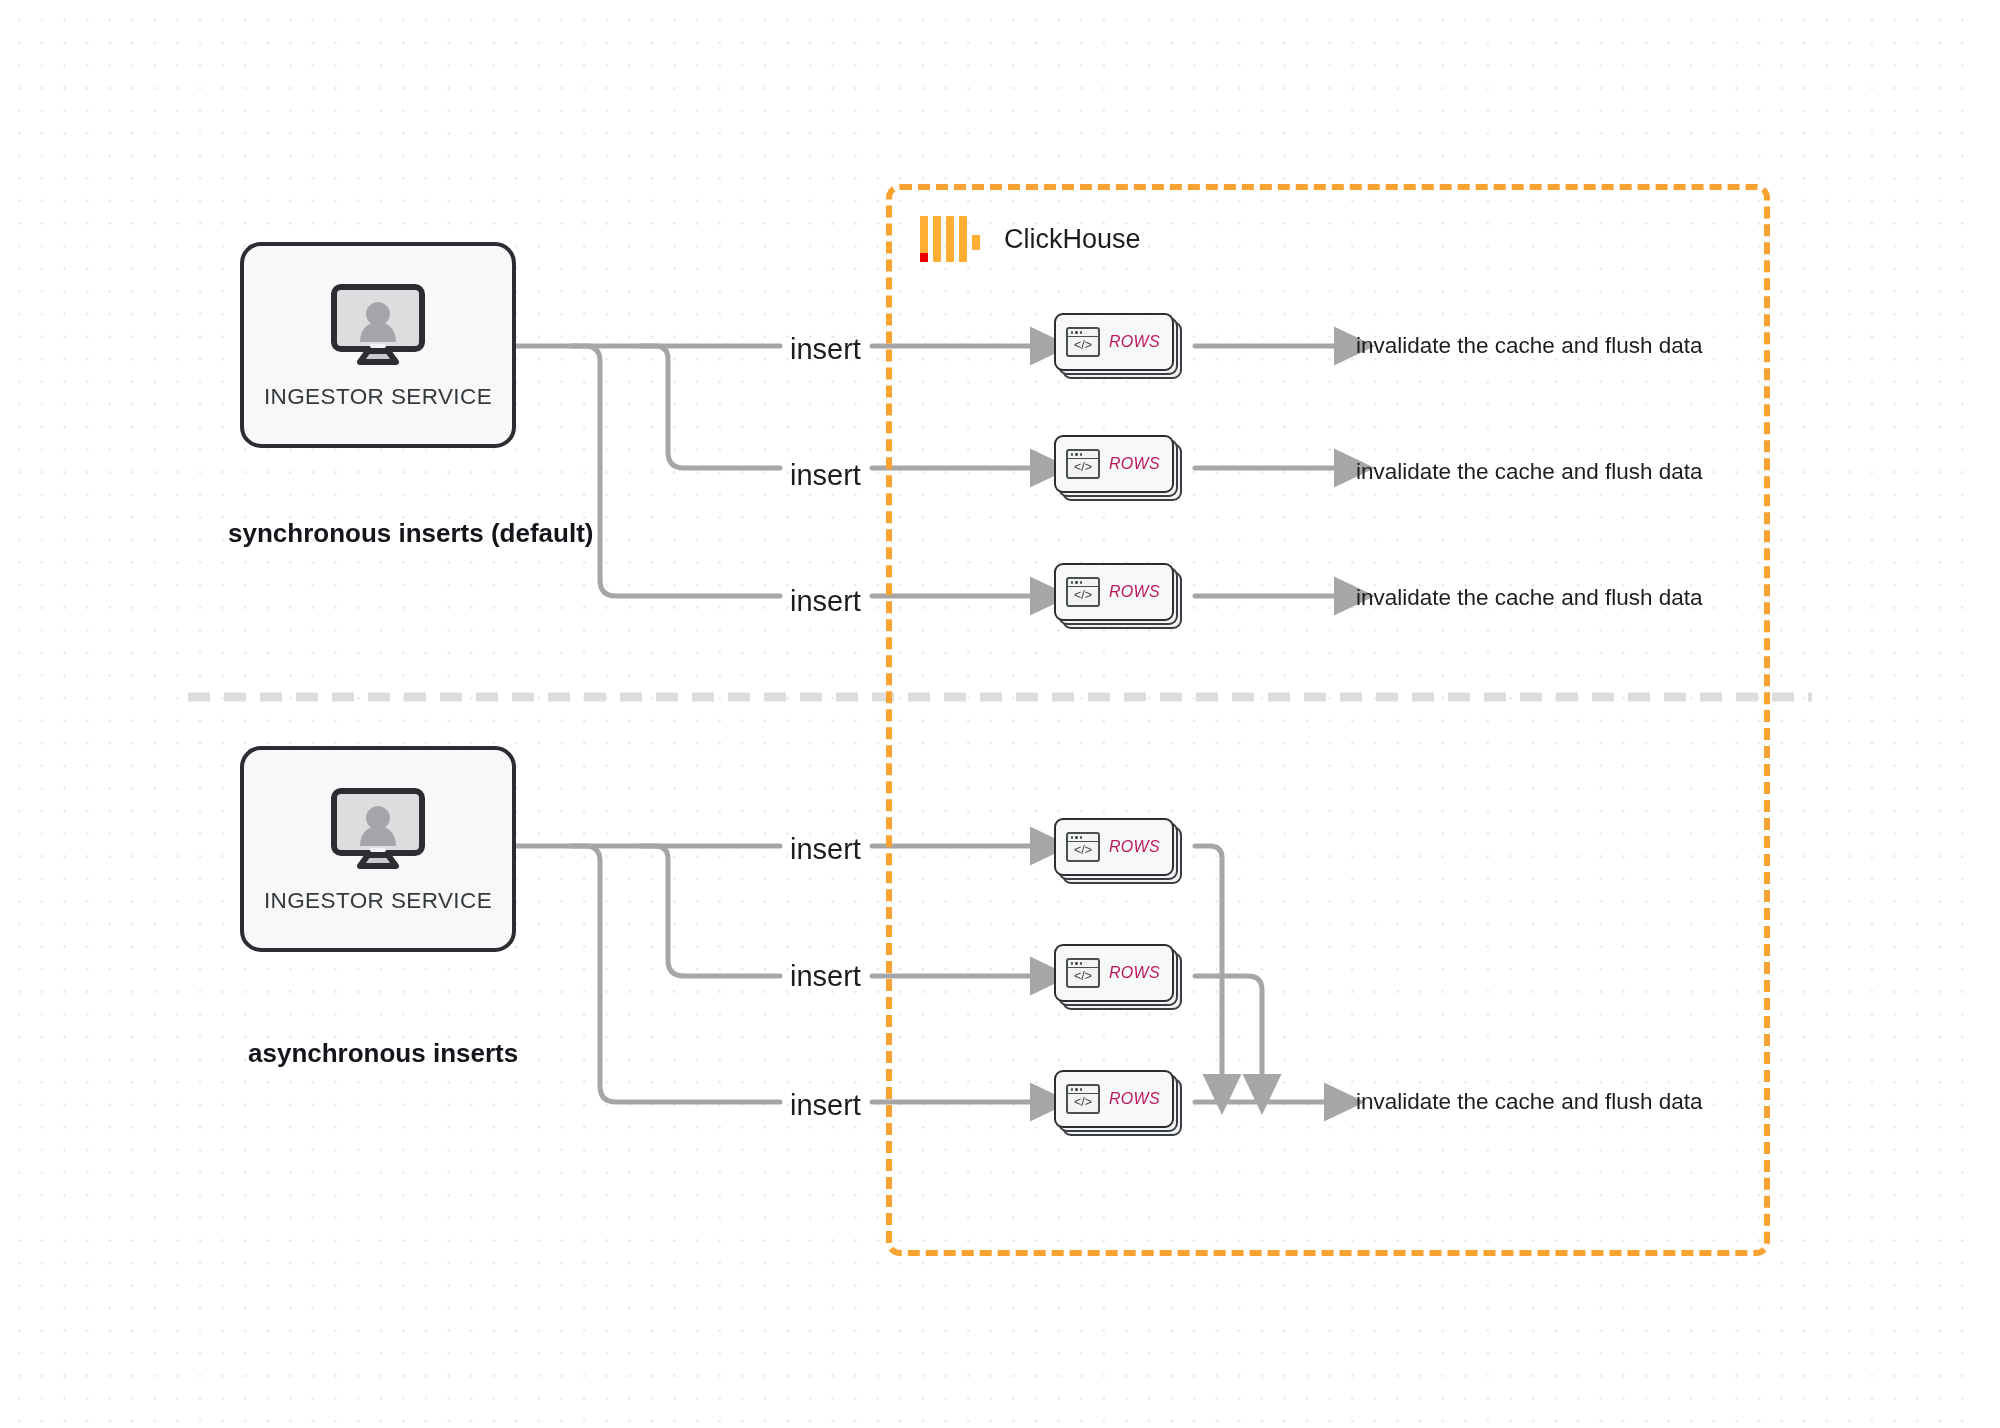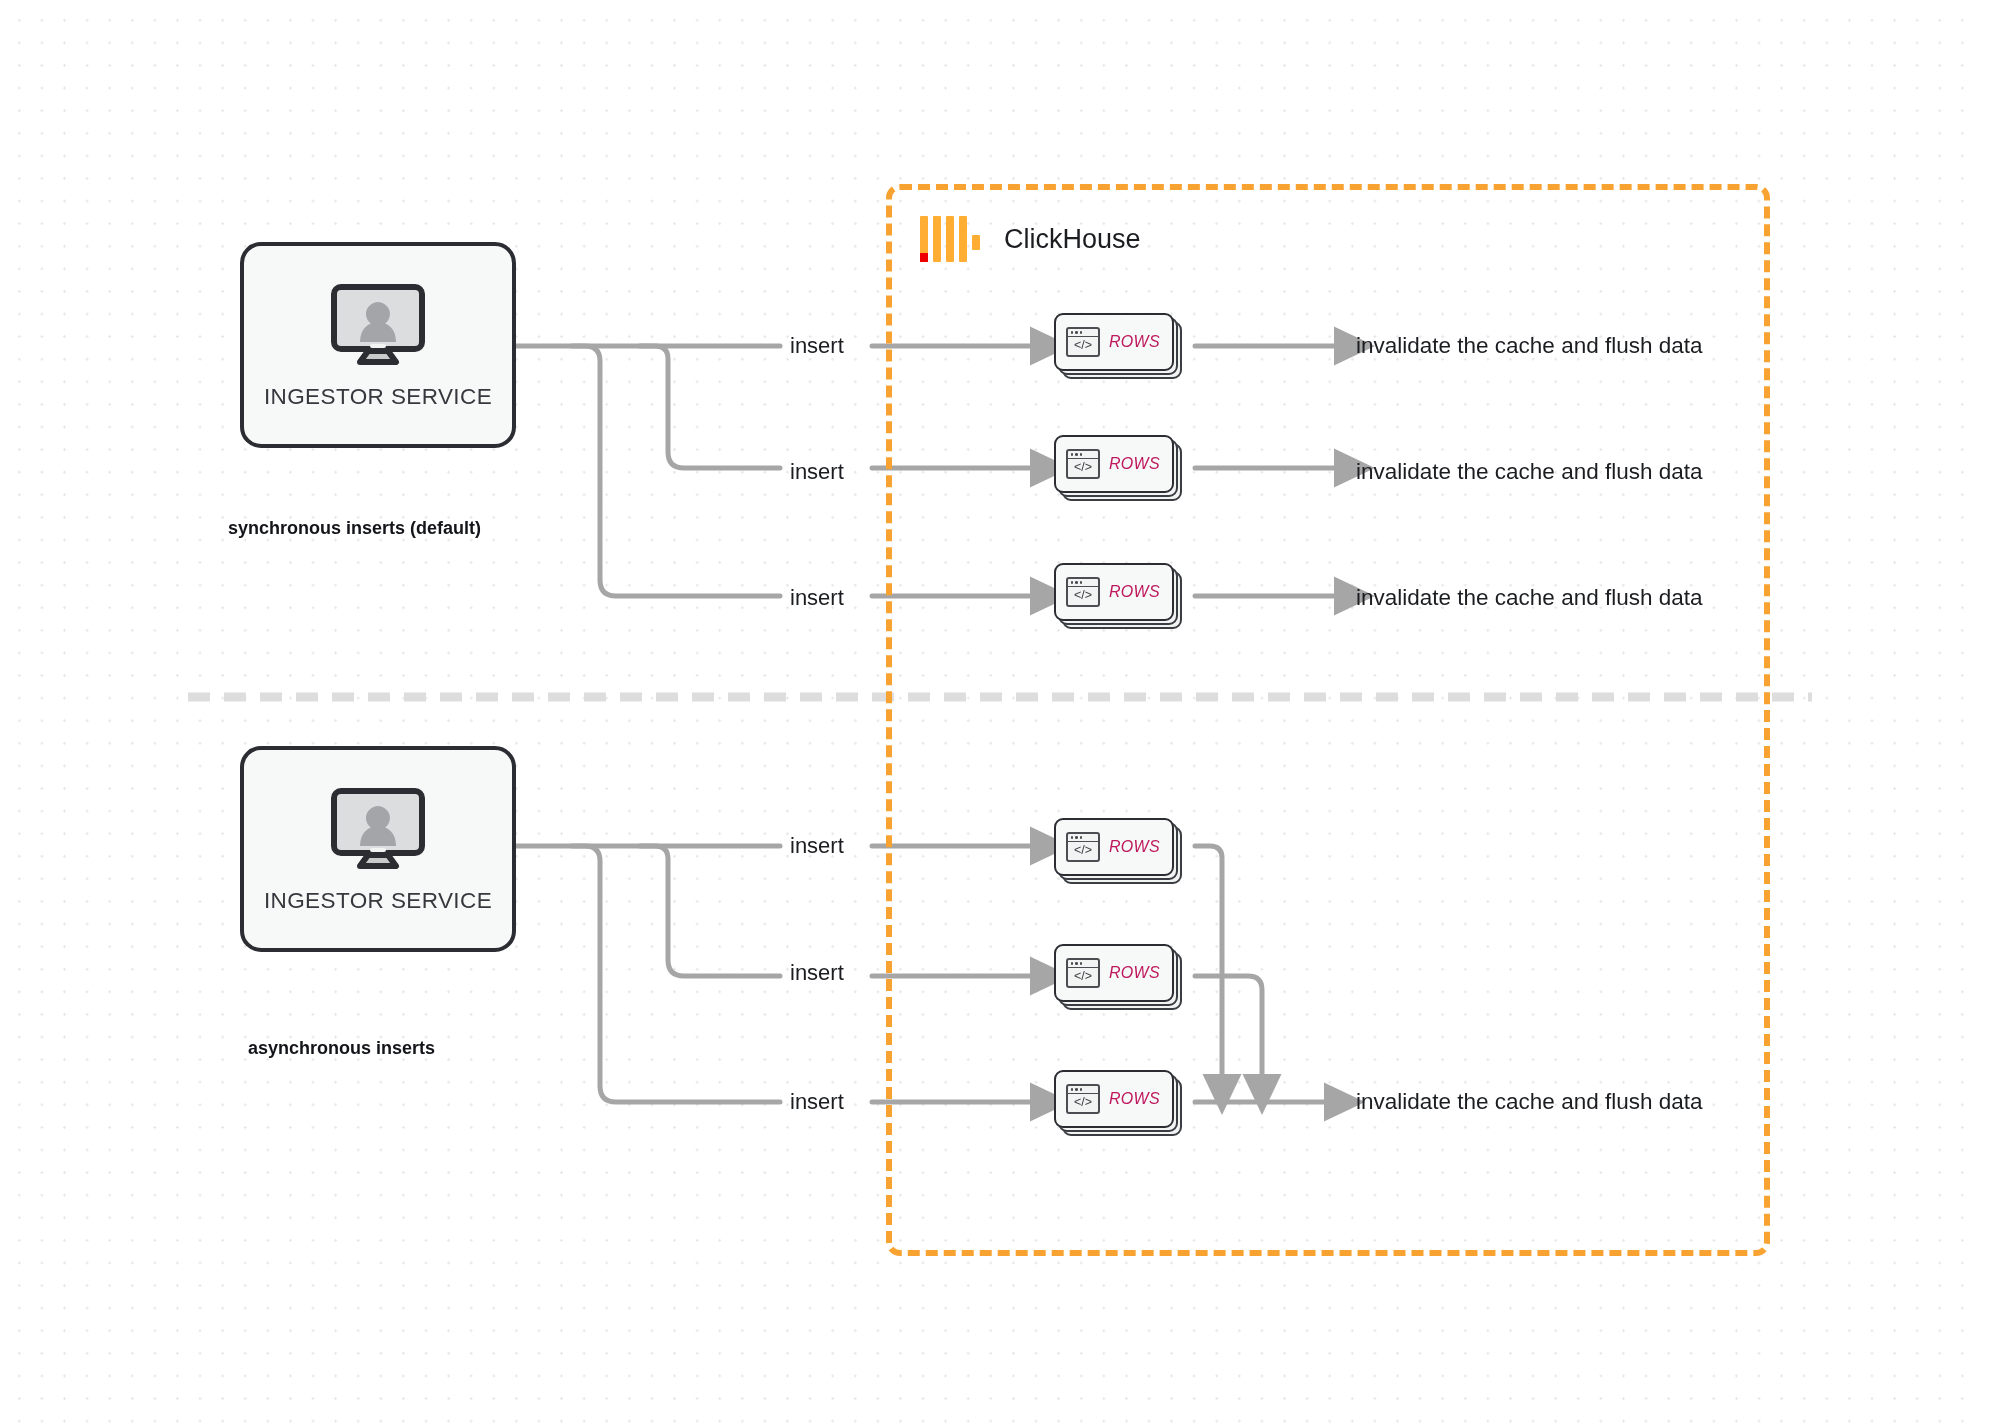--- a/index.html
+++ b/index.html
@@ -52,21 +52,21 @@
     font-size: 22.5px;
     color: #35383d;
     letter-spacing: 0.4px;
     font-weight: 400;
     white-space: nowrap;
   }
 
   
   .section-caption {
     position: absolute;
-    font-size: 18px;
+    font-size: 26px;
     font-weight: bold;
     color: #13151a;
     white-space: nowrap;
   }
 
   
   .ch-boundary {
     position: absolute;
     left: 886px;
     top: 184px;
@@ -209,21 +209,21 @@
   .rows-text {
     font-size: 16px;
     font-style: italic;
     color: #be185d;
     letter-spacing: 0.3px;
   }
 
   
   .edge-label {
     position: absolute;
-    font-size: 22px;
+    font-size: 29px;
     color: #1b1d21;
     white-space: nowrap;
   }
   .result-label {
     position: absolute;
     font-size: 22.5px;
     color: #1b1d21;
     white-space: nowrap;
   }
 </style>

